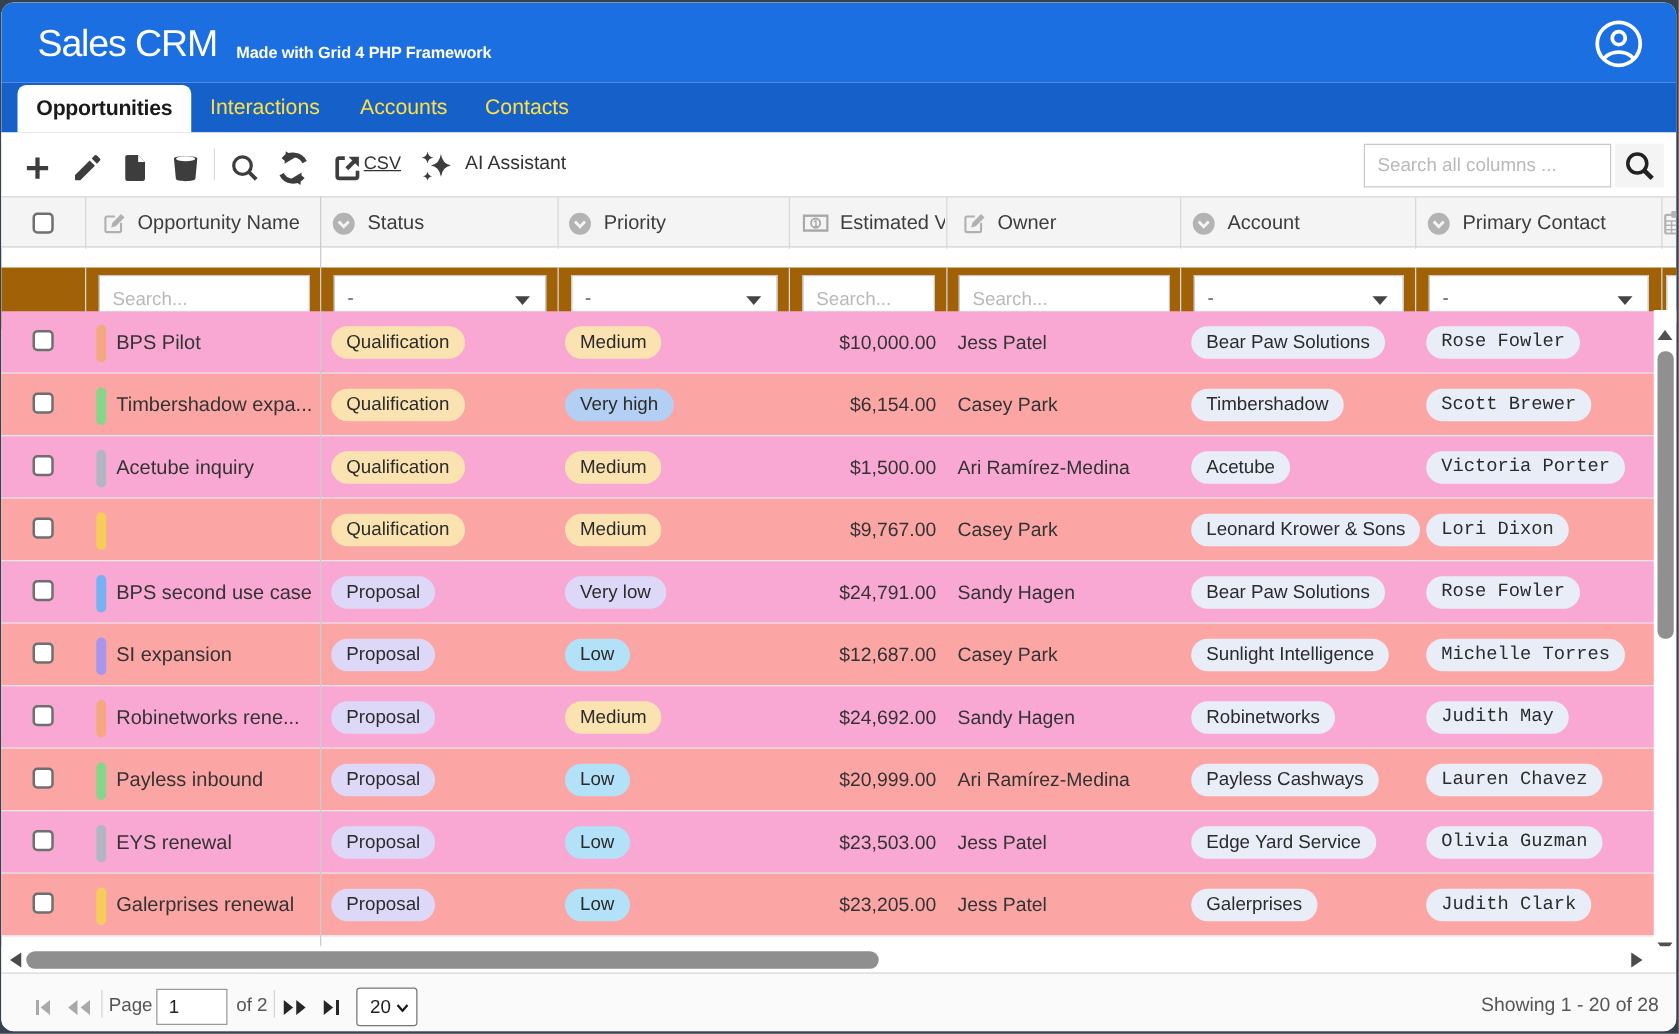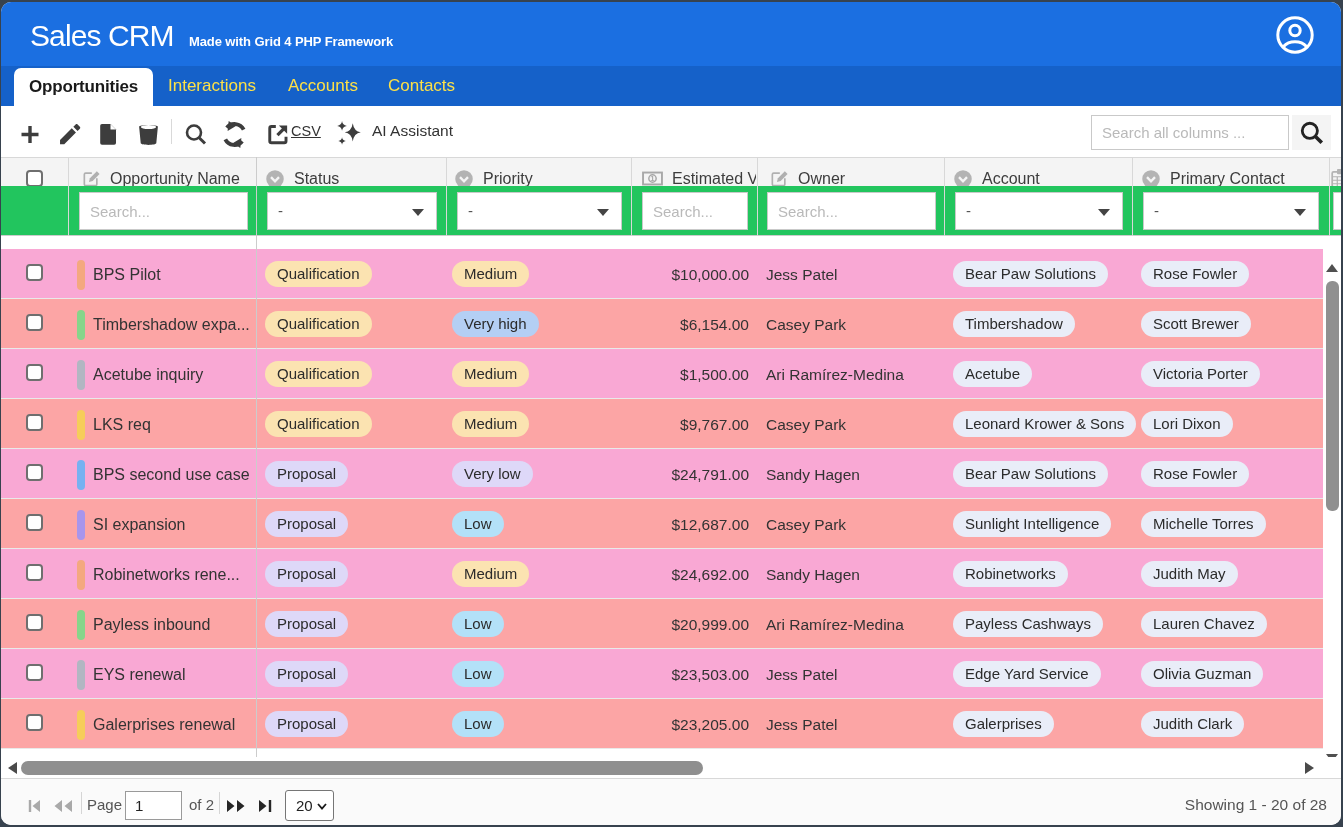--- a/index.html
+++ b/index.html
@@ -18,21 +18,21 @@
 
 .toolbar { position:absolute; left:0; top:104px; width:100%; height:51px; background:#fff; }
 .ticon { position:absolute; top:3px; height:51px; display:flex; align-items:center; }
 .tsep { position:absolute; left:170px; top:13px; width:1px; height:25px; background:#d9d9d9; }
 .tlabel { position:absolute; font-size:15.5px; color:#333; top:16px; }
 .gsearch { position:absolute; left:1090px; top:9px; width:198px; height:35px; border:1px solid #c9c9c9; background:#fff; font-size:15px; color:#333; padding-left:10px; }
 .gsearch::placeholder { color:#b9b9b9; }
 .gsbtn { position:absolute; left:1291px; top:9px; width:39px; height:35px; background:#f4f4f4; display:flex; align-items:center; justify-content:center; }
 
 .ghead { position:absolute; left:0; top:155px; width:100%; height:41px; background:#f4f4f4; border-top:1px solid #d8d8d8; border-bottom:1px solid #d4d4d4; }
-.gfilter { position:absolute; left:0; top:184px; width:100%; height:50px; background:#22c55e; border-bottom:1px solid #cccccc; }
+.gfilter { position:absolute; left:0; top:212px; width:100%; height:50px; background:#a16207; border-bottom:1px solid #cccccc; }
 .vline { position:absolute; top:0; width:1px; background:#d8d8d8; height:41px; }
 .vline2 { position:absolute; top:0; width:1px; background:#d8d8d8; height:50px; }
 .hcell { position:absolute; top:0; height:41px; display:flex; align-items:center; font-size:16px; color:#3d3d3d; white-space:nowrap; }
 .hcb { position:absolute; left:25px; top:12px; width:17px; height:17px; border:2px solid #6f6f6f; border-radius:4px; background:#fff; }
 .fin { position:absolute; top:6px; height:38px; border:1px solid #c9c9c9; background:#fff; font-size:15px; color:#333; padding-left:10px; }
 .fin::placeholder { color:#b9b9b9; }
 .fsel { position:absolute; top:6px; height:38px; border:1px solid #c9c9c9; background:#fff; font-size:15px; color:#555; line-height:36px; padding-left:10px; }
 .fsel:after { content:""; position:absolute; right:12px; top:16px; border-left:6px solid transparent; border-right:6px solid transparent; border-top:7px solid #444; }
 
 .rows { position:absolute; left:0; top:247px; width:100%; }
@@ -40,21 +40,21 @@
 .row.alt { background:#fca5a5; }
 .cb { position:absolute; left:25px; top:15px; width:17px; height:17px; border:2px solid #6f6f6f; border-radius:4px; background:#fff; }
 .bar { position:absolute; left:76px; top:11px; width:8px; height:30px; border-radius:4px; }
 .nm { position:absolute; left:92px; top:0; width:160px; font-size:16px; color:#333; line-height:52px; white-space:nowrap; overflow:hidden; }
 .pill { position:absolute; top:12px; height:26px; line-height:26px; border-radius:13px; padding:0 12px; font-size:15px; color:#2b2b2b; white-space:nowrap; }
 .ps { left:264px; }
 .pp { left:451px; }
 .amt { position:absolute; left:610px; top:0; width:138px; text-align:right; font-size:15.5px; color:#333; line-height:51px; }
 .own { position:absolute; left:765px; top:0; font-size:15.5px; color:#333; line-height:51px; }
 .acc { left:952px; }
-.con { left:1140px; }
+.con { left:1140px;font-family:Liberation Mono, monospace; }
 .y { background:#fbe3b1; }
 .pu { background:#ded8f8; }
 .bl { background:#b4cff4; }
 .cy { background:#b3e1f8; }
 .gr { background:#e9edf8; }
 
 .frozen { position:absolute; left:255px; top:155px; width:1px; height:602px; background:#cccccc; }
 
 .vtrack { position:absolute; left:1322px; top:246px; width:19px; height:520px; background:#fff; }
 .vthumb { position:absolute; left:1325px; top:279px; width:13px; height:230px; background:#909090; border-radius:6px; }
@@ -254,21 +254,20 @@
     <div class="pill ps y">Qualification</div>
     <div class="pill pp y">Medium</div>
     <div class="amt">$1,500.00</div>
     <div class="own">Ari Ramírez-Medina</div>
     <div class="pill acc gr">Acetube</div>
     <div class="pill con gr">Victoria Porter</div>
   </div>
   <div class="row alt" style="top:150px">
     <div class="cb"></div>
     <div class="bar" style="background:#f6cd5a"></div>
-    <div class="nm">LKS req</div>
     <div class="pill ps y">Qualification</div>
     <div class="pill pp y">Medium</div>
     <div class="amt">$9,767.00</div>
     <div class="own">Casey Park</div>
     <div class="pill acc gr">Leonard Krower &amp; Sons</div>
     <div class="pill con gr">Lori Dixon</div>
   </div>
   <div class="row" style="top:200px">
     <div class="cb"></div>
     <div class="bar" style="background:#77b1f1"></div>

